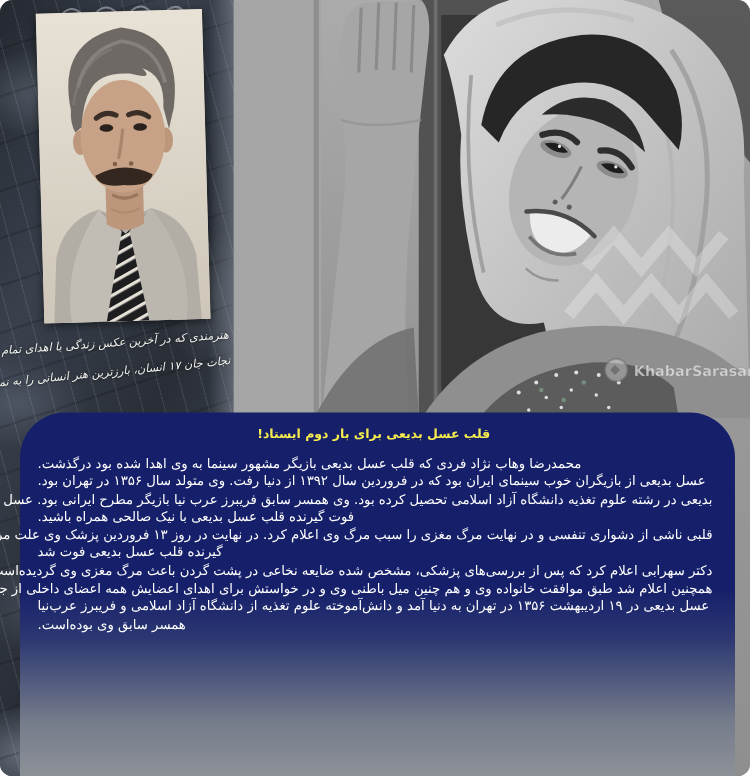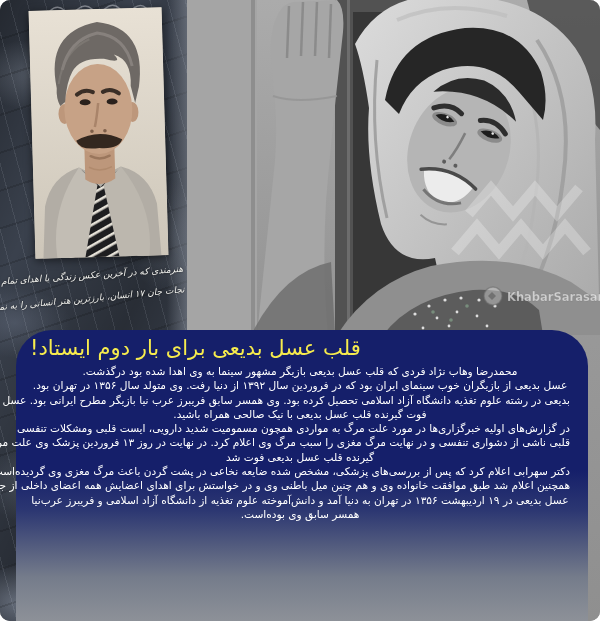--- a/index.html
+++ b/index.html
@@ -57,24 +57,24 @@
     box-sizing:border-box;
     border-radius:36px 36px 0 0;
     background:linear-gradient(180deg,
       #151f6a 0%, #151f6a 48%,
       #2c3772 62%, #525b7e 74%,
       #757c8b 85%, #8d9198 100%);
     padding:7px 18px 0 14px;
     direction:rtl;
   }
   .headline{
-    color:#f7ec4d;font-size:21px;font-weight:normal;
-    line-height:20px;text-align:left;margin:1px 2px 6px 0;
-  }
-  .article-body{color:#ffffff;font-size:10.6px;line-height:14.3px;text-align:center;}
+    color:#f7ec4d;font-size:10px;font-weight:bold;
+    line-height:20px;text-align:center;margin:1px 2px 6px 0;
+  }
+  .article-body{color:#ffffff;font-size:10.6px;line-height:14.3px;text-align:left;}
   .article-body div{white-space:nowrap;}
 </style>
 </head>
 <body>
 
 <div class="screen">
 
   <div class="photo-left">
     <div class="scratches"></div>
     <div class="edge-light"></div>
@@ -231,21 +231,20 @@
     </svg>
   </div>
 
   <div class="panel">
     <div class="headline">قلب عسل بدیعی برای بار دوم ایستاد!</div>
     <div class="article-body">
       <div>محمدرضا وهاب نژاد فردی که قلب عسل بدیعی بازیگر مشهور سینما به وی اهدا شده بود درگذشت.</div>
       <div>عسل بدیعی از بازیگران خوب سینمای ایران بود که در فروردین سال ۱۳۹۲ از دنیا رفت. وی متولد سال ۱۳۵۶ در تهران بود.</div>
       <div>بدیعی در رشته علوم تغذیه دانشگاه آزاد اسلامی تحصیل کرده بود. وی همسر سابق فریبرز عرب نیا بازیگر مطرح ایرانی بود. عسل</div>
       <div>فوت گیرنده قلب عسل بدیعی با نیک صالحی همراه باشید.</div>
-      <div>در گزارش‌های اولیه خبرگزاری‌ها در مورد علت مرگ به مواردی همچون مسمومیت شدید دارویی، ایست قلبی ومشکلات تنفسی</div>
       <div>قلبی ناشی از دشواری تنفسی و در نهایت مرگ مغزی را سبب مرگ وی اعلام کرد. در نهایت در روز ۱۳ فروردین پزشک وی علت مرگ</div>
       <div>گیرنده قلب عسل بدیعی فوت شد</div>
       <div>دکتر سهرابی اعلام کرد که پس از بررسی‌های پزشکی، مشخص شده ضایعه نخاعی در پشت گردن باعث مرگ مغزی وی گردیده‌است.</div>
       <div>همچنین اعلام شد طبق موافقت خانواده وی و هم چنین میل باطنی وی و در خواستش برای اهدای اعضایش همه اعضای داخلی از جمله</div>
       <div>عسل بدیعی در ۱۹ اردیبهشت ۱۳۵۶ در تهران به دنیا آمد و دانش‌آموخته علوم تغذیه از دانشگاه آزاد اسلامی و فریبرز عرب‌نیا</div>
       <div>همسر سابق وی بوده‌است.</div>
     </div>
   </div>
 </div>
 

